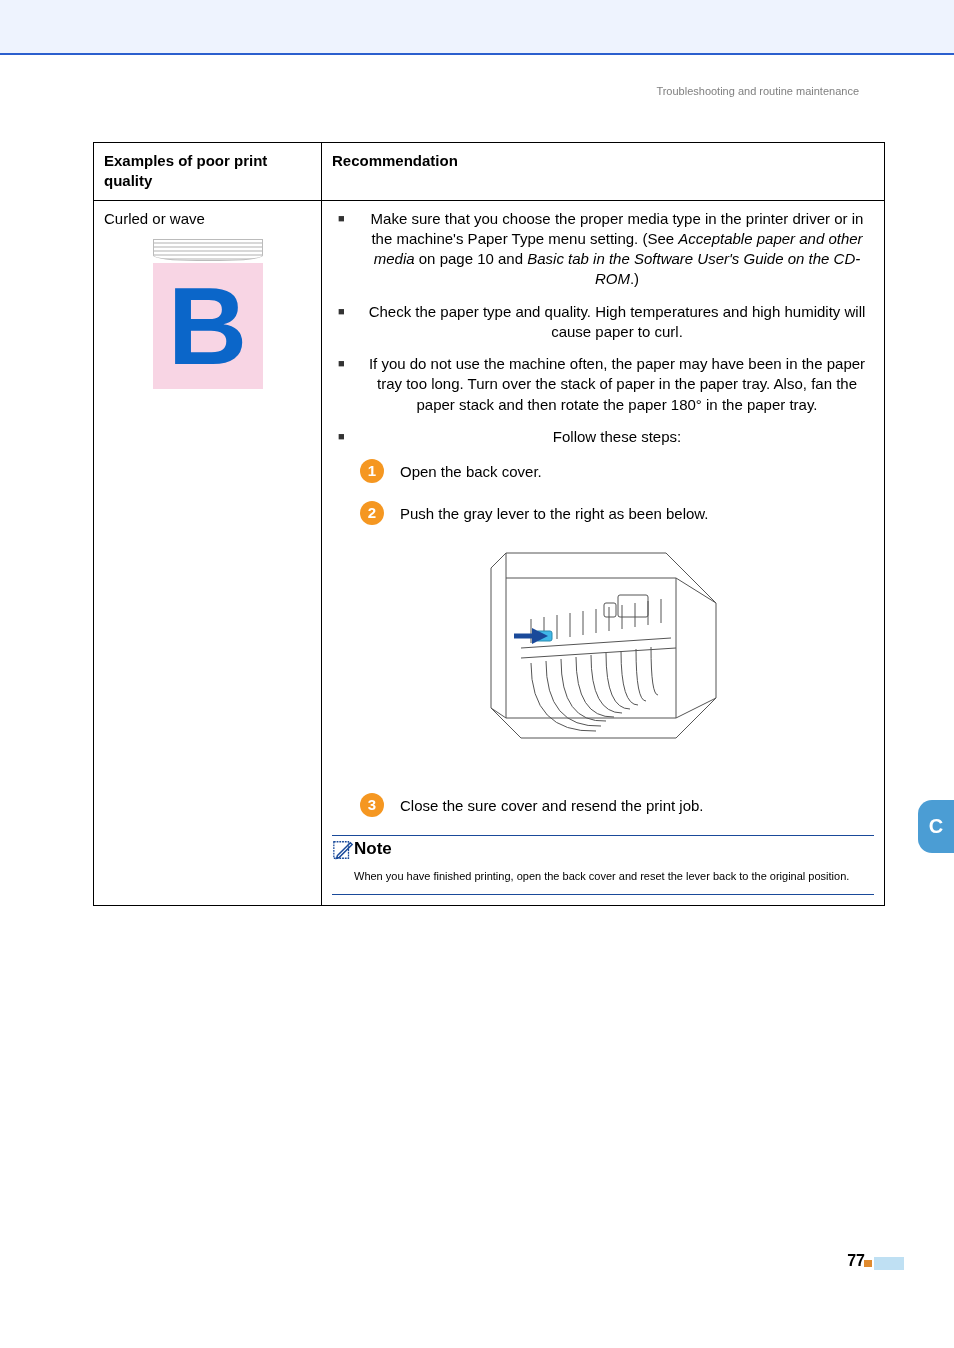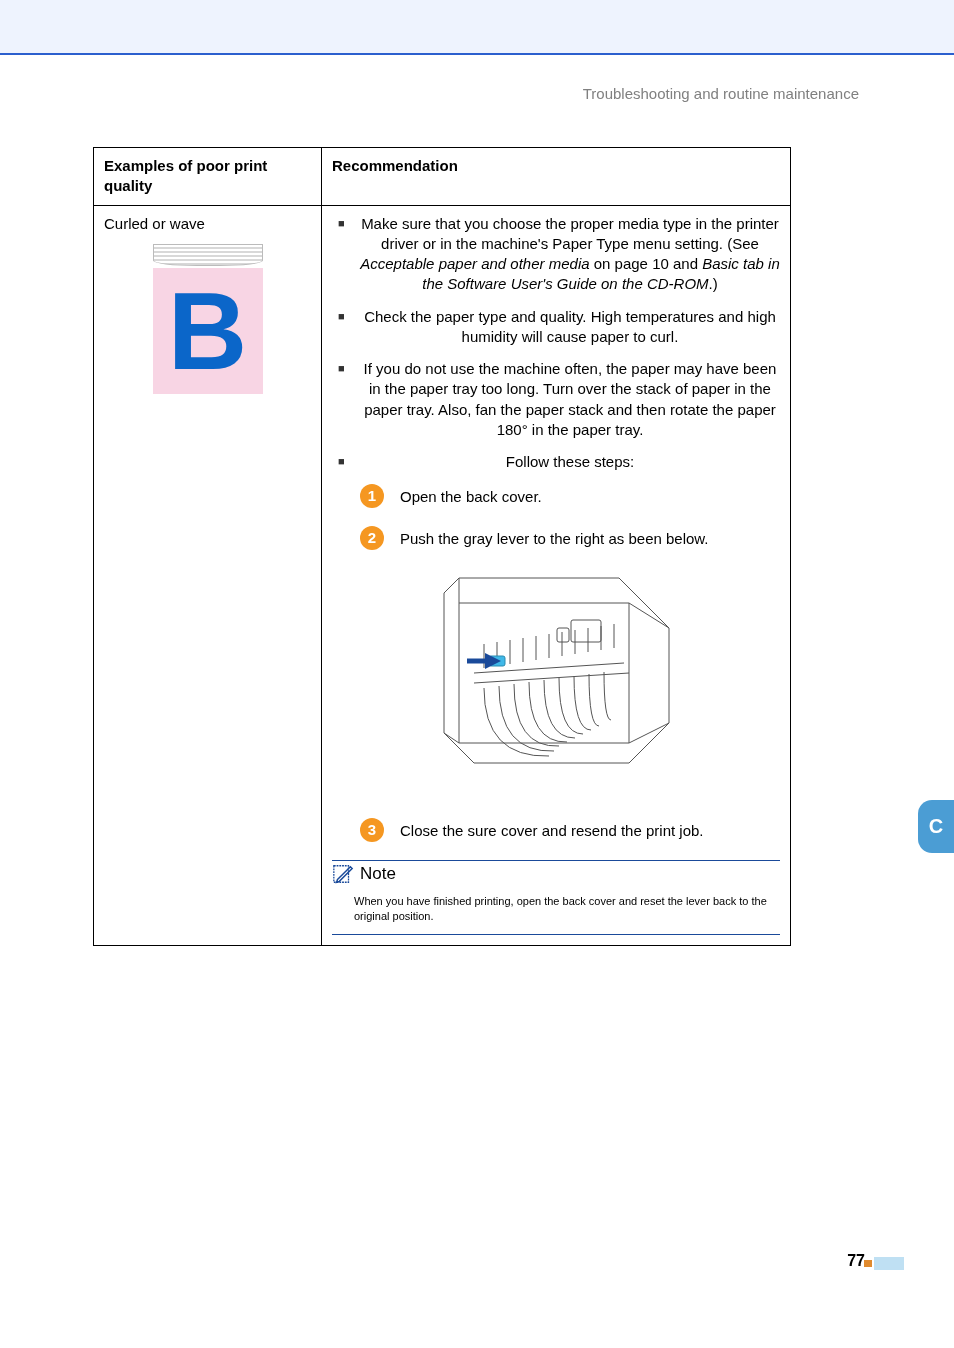--- a/index.html
+++ b/index.html
@@ -12,26 +12,26 @@
     color: #000;
   }
   .top-bar {
     height: 55px;
     background: #eef3fe;
     border-bottom: 2px solid #2b5fce;
   }
   .breadcrumb {
     text-align: right;
     color: #808080;
-    font-size: 15px;
+    font-size: 11px;
     padding: 30px 95px 0 0;
   }
   .main-table {
     border-collapse: collapse;
-    width: 698px;
+    width: 792px;
     margin: 45px 11px 0 93px;
     font-size: 15px;
   }
   .main-table th, .main-table td {
     border: 1px solid #000;
     text-align: left;
     vertical-align: top;
     padding: 8px 10px;
     line-height: 1.35;
   }
@@ -70,21 +70,21 @@
     flex: none; font-size: 15px;
   }
   .step-text { padding-top: 3px; }
   .printer-diagram {
     width: 255px; height: 230px;
     margin: 0 auto 20px;
     display: block;
   }
   .note-block { margin: 6px 0 2px 0; }
   .note-rule { border: none; border-top: 1px solid #1a4a9a; margin: 2px 0; }
-  .note-head { display: flex; align-items: flex-start; gap: 6px; font-weight: normal; font-size: 17px; margin: 2px 0 6px; }
+  .note-head { display: flex; align-items: flex-end; font-weight: bold; font-size: 17px; margin: 2px 0 6px; }
   .note-icon { width: 22px; height: 22px; }
   .note-body { padding: 2px 6px 8px 22px; font-size: 11px; line-height: 1.35; }
   .side-tab {
     position: absolute; right: 0; top: 800px;
     width: 36px; height: 53px;
     background: #4b9dd4;
     border-radius: 14px 0 0 14px;
     color: #fff; font-weight: bold; font-size: 20px;
     display: flex; align-items: center; justify-content: center;
   }

